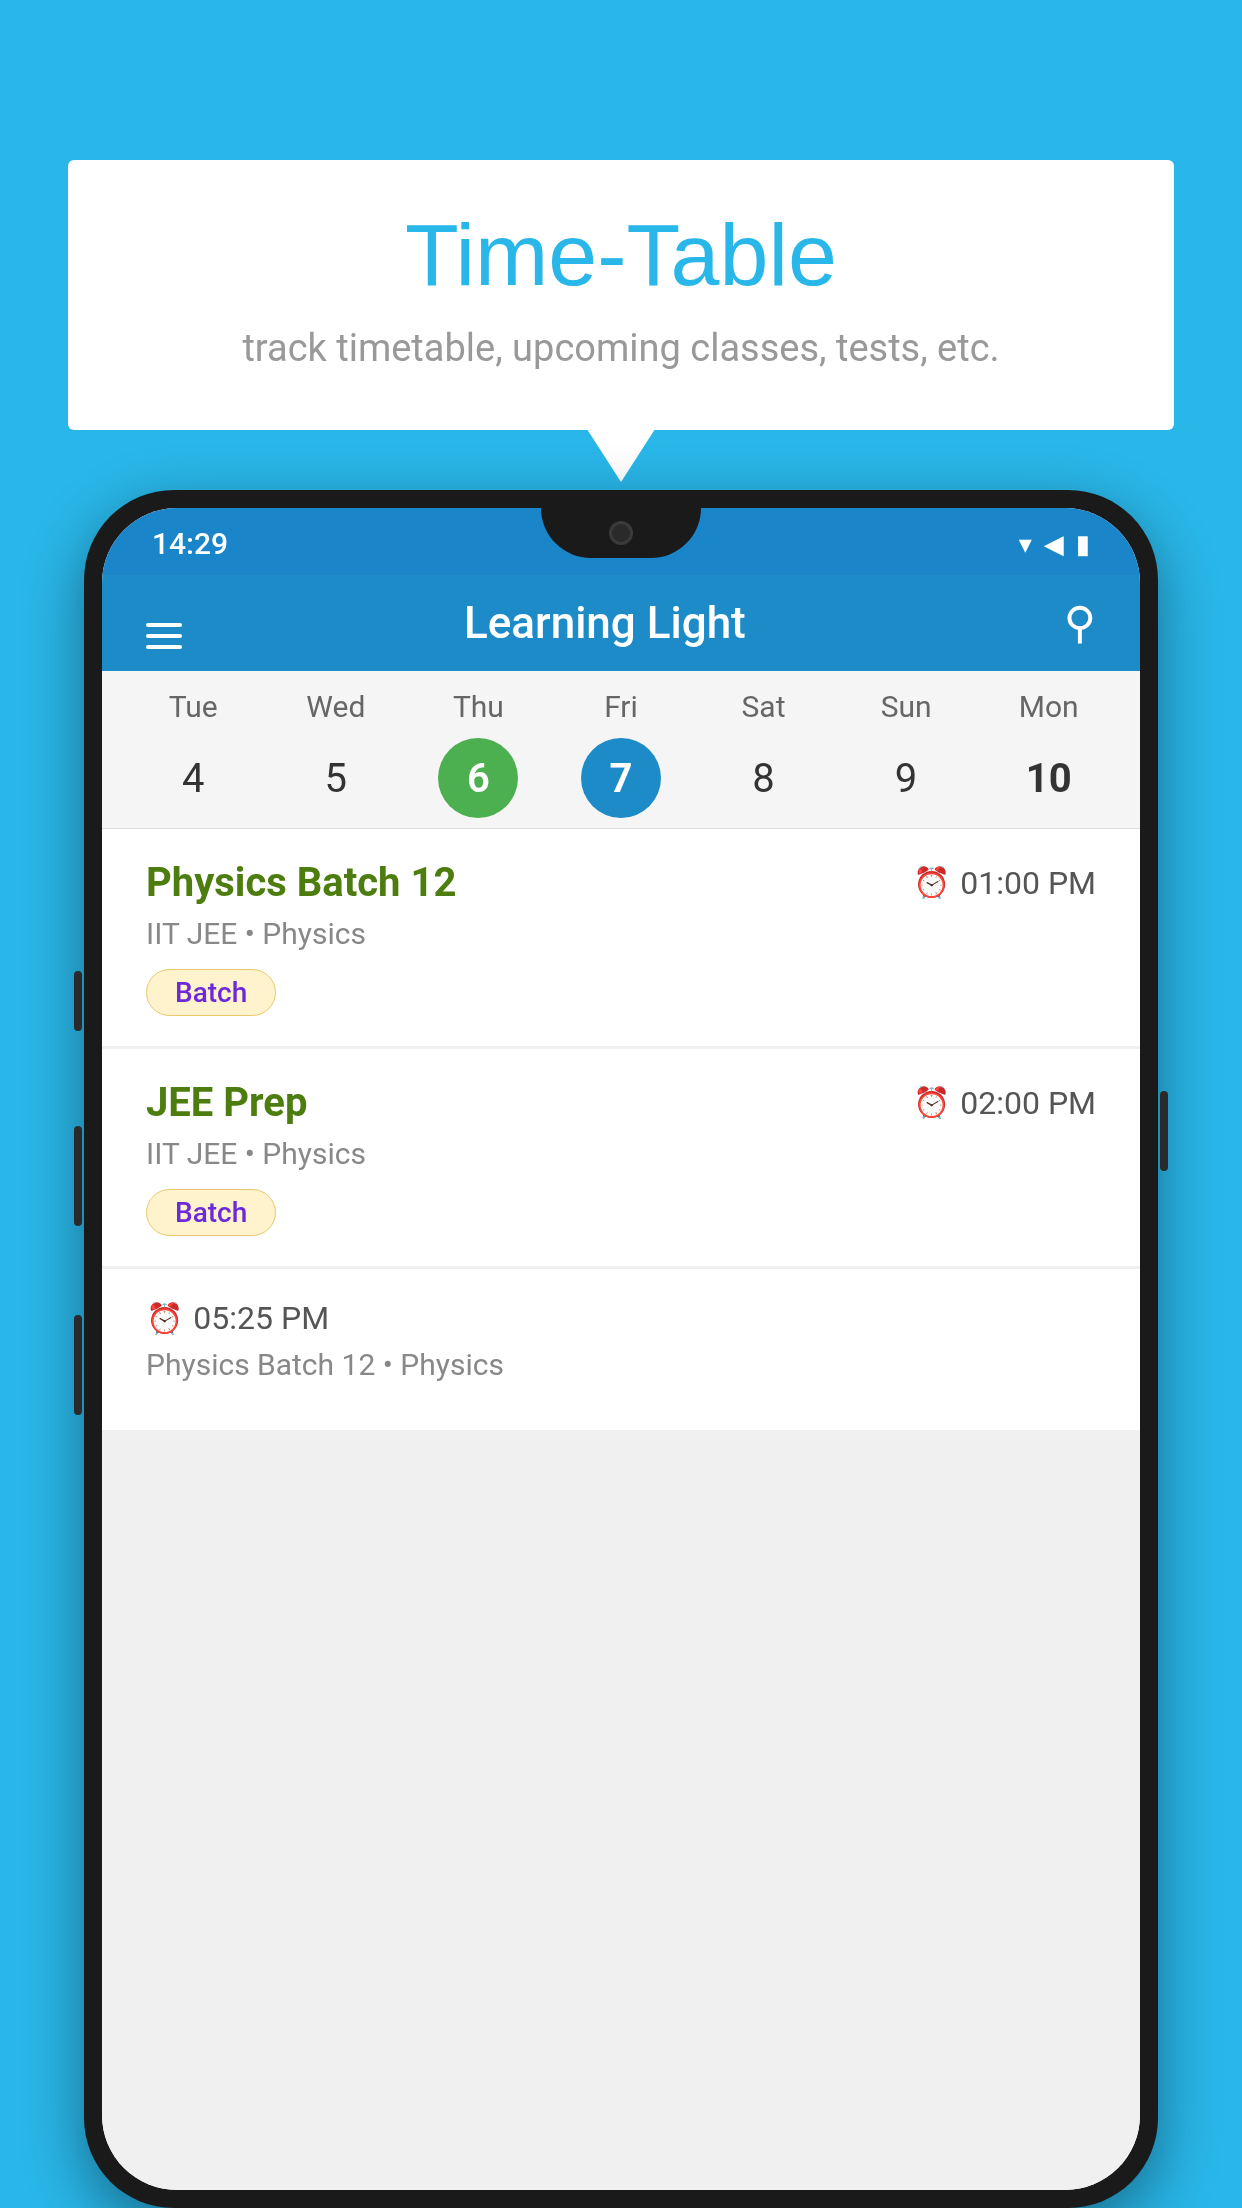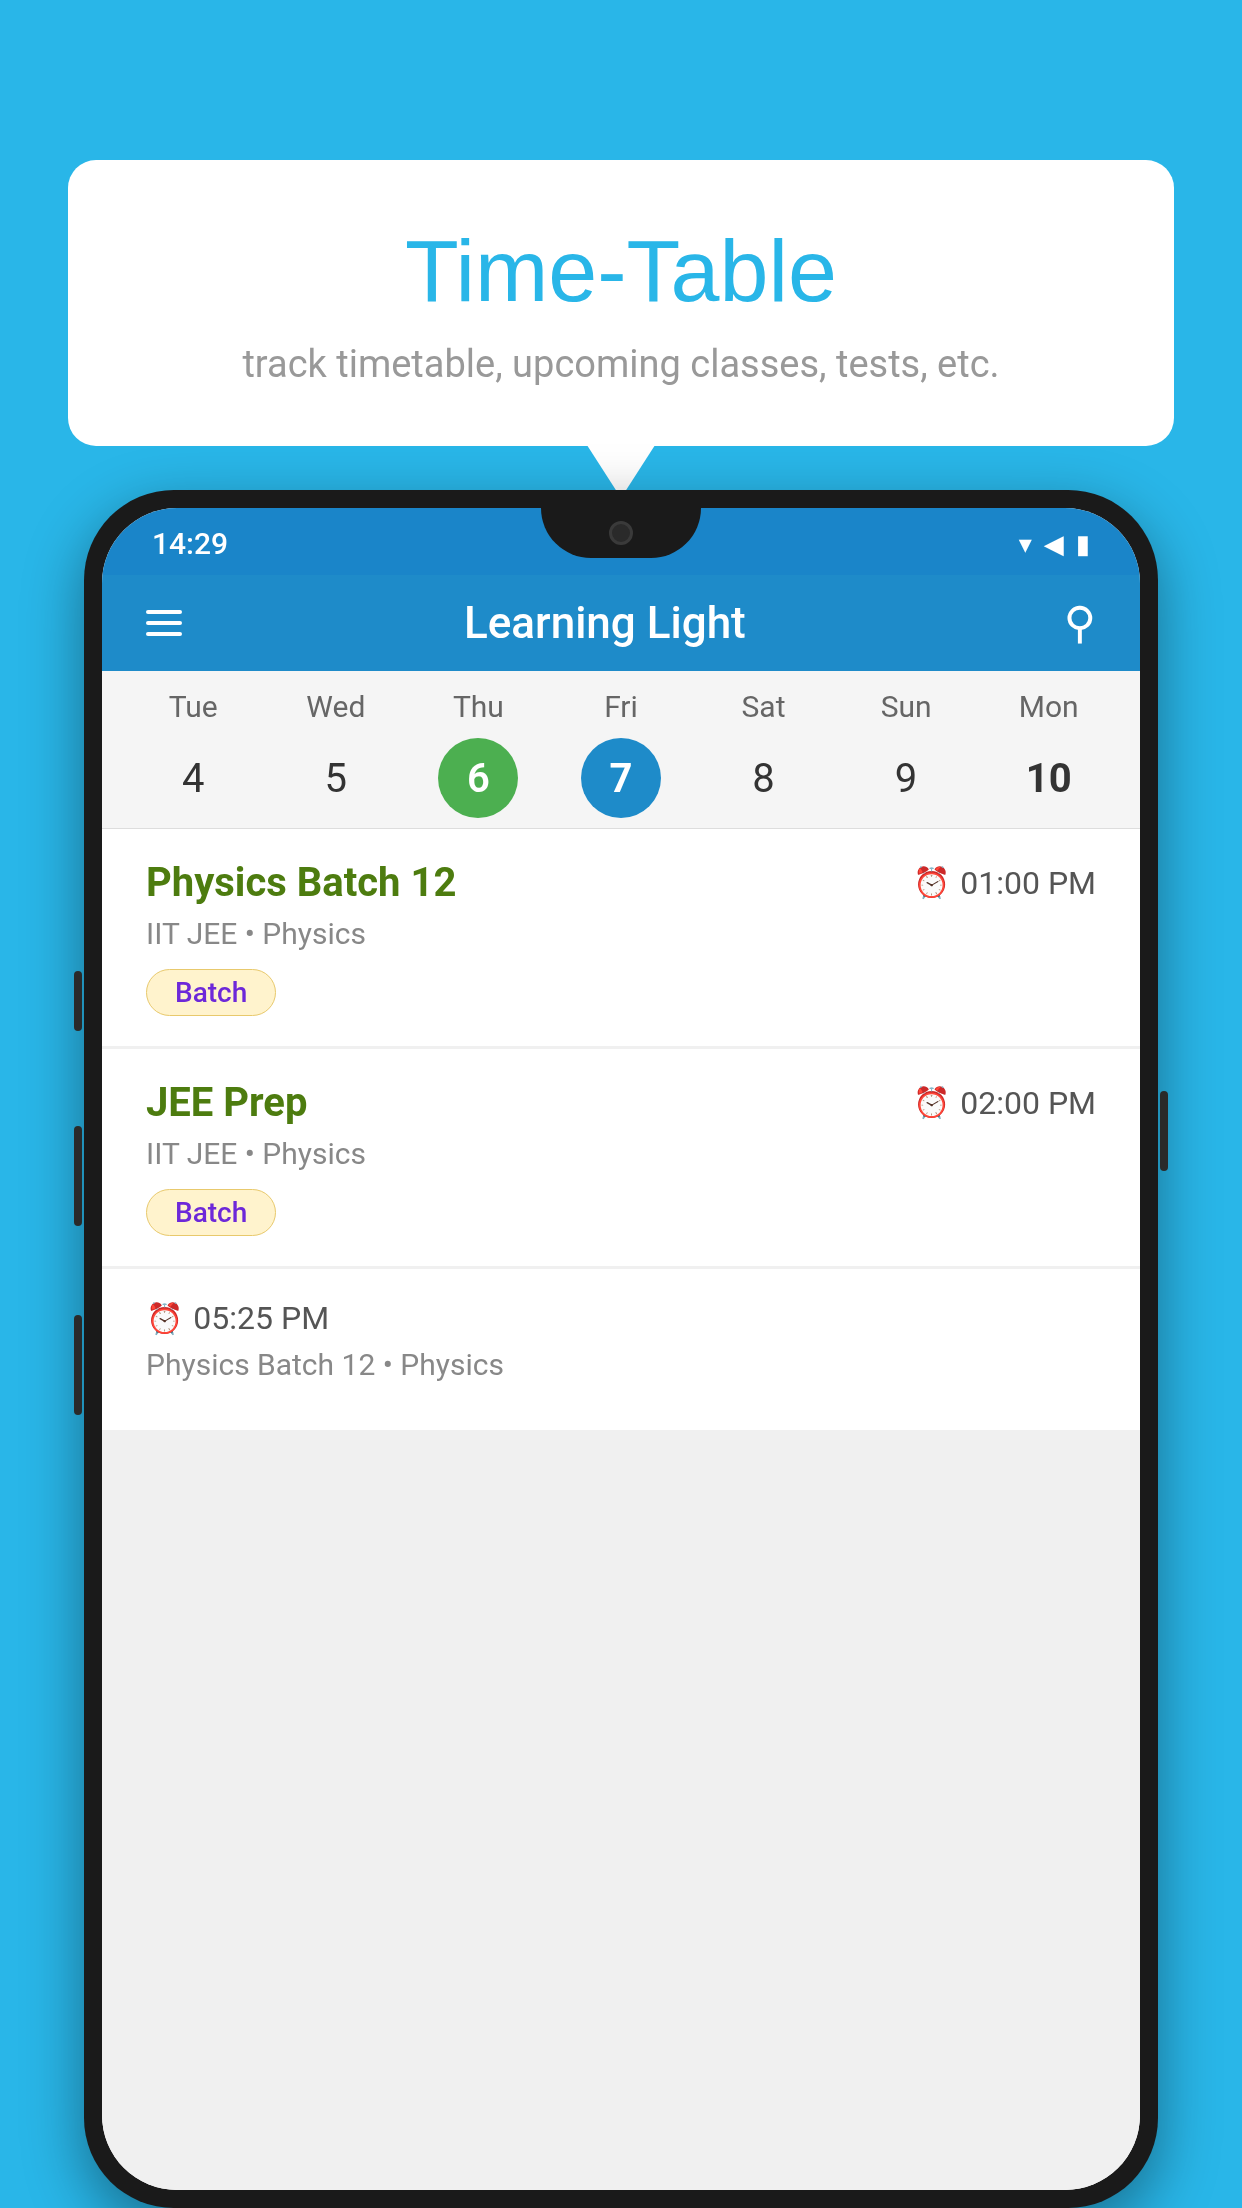--- a/index.html
+++ b/index.html
@@ -17,22 +17,22 @@
     
     .speech-bubble-container {
       position: absolute;
       top: 160px;
       left: 68px;
       right: 68px;
     }
 
     .speech-bubble {
       background: white;
-      border-radius: 28px;
-      padding: 60px 40px 60px 40px;
+      border-radius: 6px;
+      padding: 44px 40px 60px 40px;
       text-align: center;
       position: relative;
     }
 
     .speech-bubble::after {
       content: '';
       position: absolute;
       bottom: -52px;
       left: 50%;
       transform: translateX(-50%);
@@ -135,21 +135,21 @@
       background: #2a2a2a;
       border-radius: 50%;
       border: 3px solid #3a3a3a;
     }
 
     
     .app-header {
       background: #1e8bc9;
       padding: 22px 44px;
       display: flex;
-      align-items: center;
+      align-items: flex-end;
       gap: 44px;
     }
 
     .hamburger-icon {
       color: white;
       font-size: 40px;
       line-height: 1;
       display: flex;
       flex-direction: column;
       gap: 7px;

